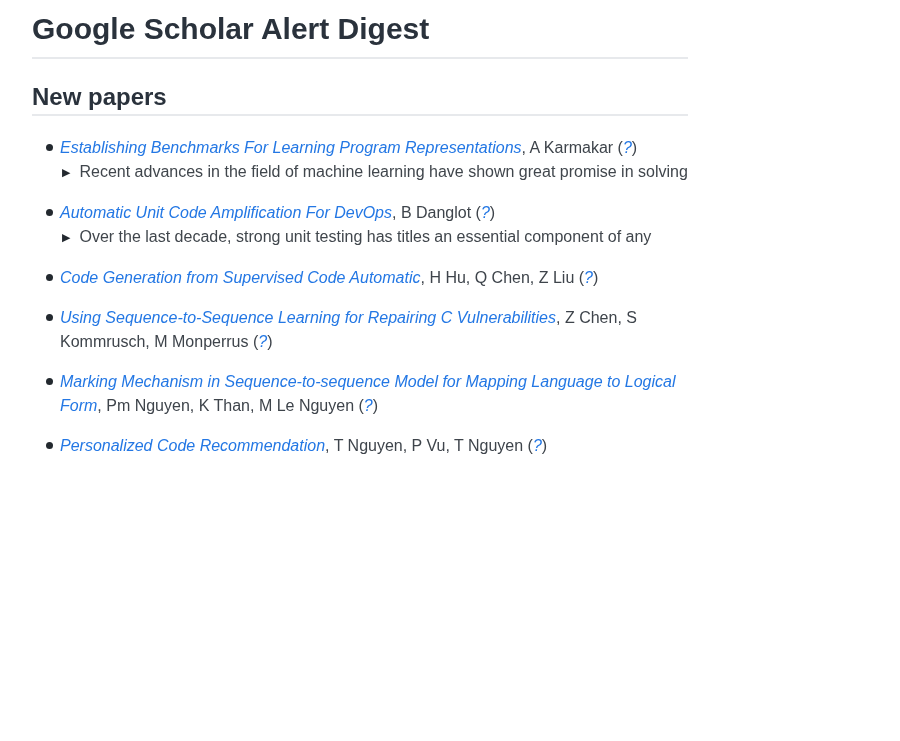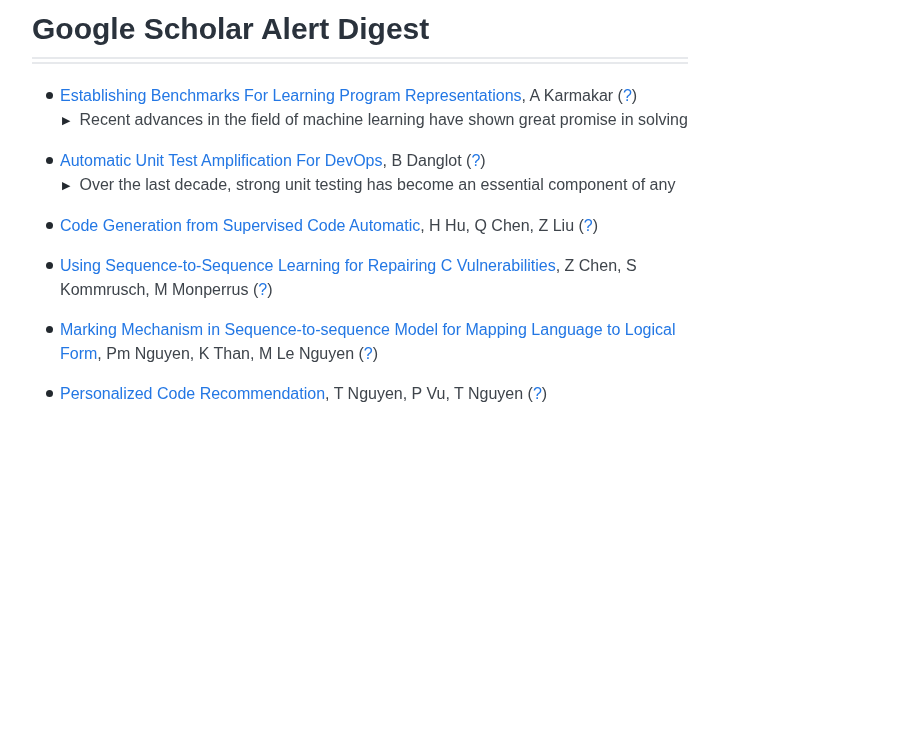--- a/index.html
+++ b/index.html
@@ -70,20 +70,21 @@
     left: 14px;
     top: 8px;
     width: 7px;
     height: 7px;
     border-radius: 50%;
     background: #23292f;
   }
   a.paper-link, a.q-link {
     color: #2377e4;
     text-decoration: none;
+    font-style: italic;
   }
   .authors {
     color: #3e444b;
   }
   details.abstract {
   }
   details.abstract summary {
     display: block;
     cursor: pointer;
     padding-left: 2px;
@@ -101,37 +102,38 @@
 </style>
 </head>
 <body>
 
 <div class="page">
 
   <h1 class="page-title">Google Scholar Alert Digest</h1>
   <hr class="rule">
 
 
+  <h2 class="section-title">New papers</h2>
   <hr class="rule rule-section">
 
   <ul class="papers">
 
     <li>
       <span class="bullet"></span>
       <a href="#" class="paper-link">Establishing Benchmarks For Learning Program Representations</a><span class="authors"><span>, A Karmakar (</span><a href="#" class="q-link">?</a><span>)</span></span>
       <details class="abstract">
         <summary><span class="tri">▶</span><span>Recent advances in the field of machine learning have shown great promise in solving</span></summary>
       </details>
     </li>
 
     <li>
       <span class="bullet"></span>
-      <a href="#" class="paper-link">Automatic Unit Test Amplification For DevOps</a><span class="authors"><span>, B Danglot (</span><a href="#" class="q-link">?</a><span>)</span></span>
+      <a href="#" class="paper-link">Automatic Unit Code Amplification For DevOps</a><span class="authors"><span>, B Danglot (</span><a href="#" class="q-link">?</a><span>)</span></span>
       <details class="abstract">
-        <summary><span class="tri">▶</span><span>Over the last decade, strong unit testing has become an essential component of any</span></summary>
+        <summary><span class="tri">▶</span><span>Over the last decade, strong unit testing has titles an essential component of any</span></summary>
       </details>
     </li>
 
     <li>
       <span class="bullet"></span>
       <a href="#" class="paper-link">Code Generation from Supervised Code Automatic</a><span class="authors"><span>, H Hu, Q Chen, Z Liu (</span><a href="#" class="q-link">?</a><span>)</span></span>
     </li>
 
     <li>
       <span class="bullet"></span>

